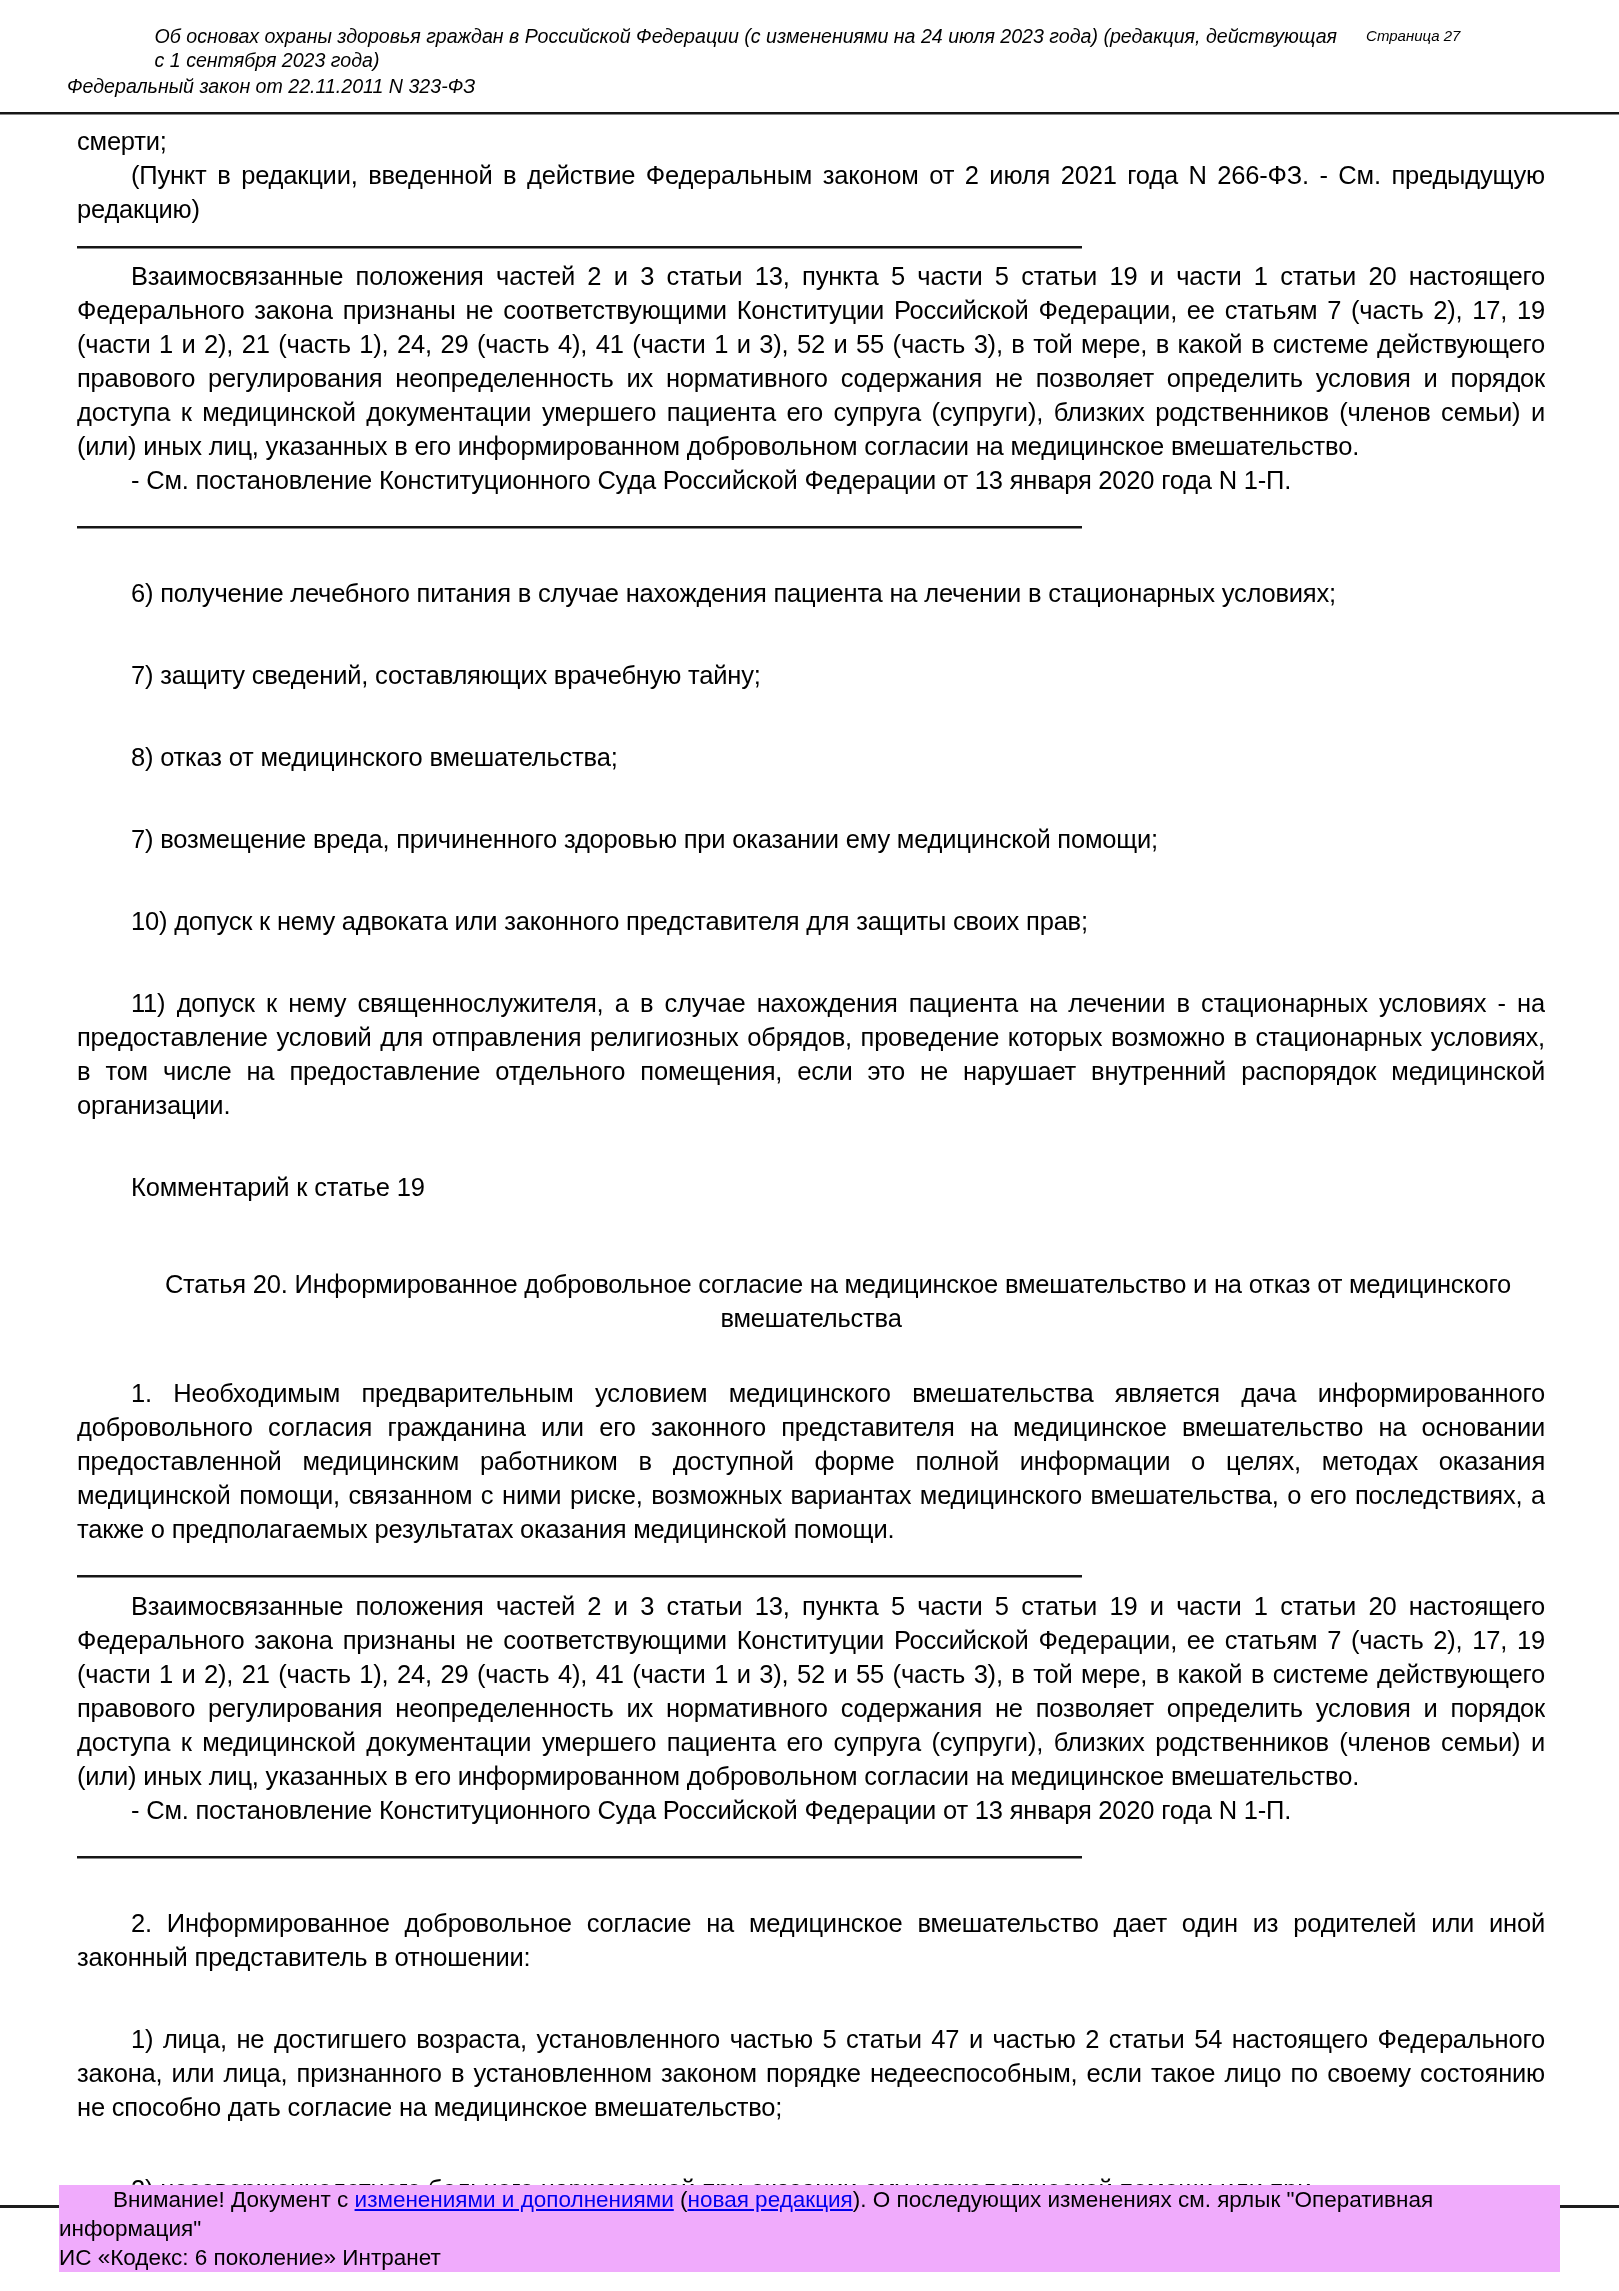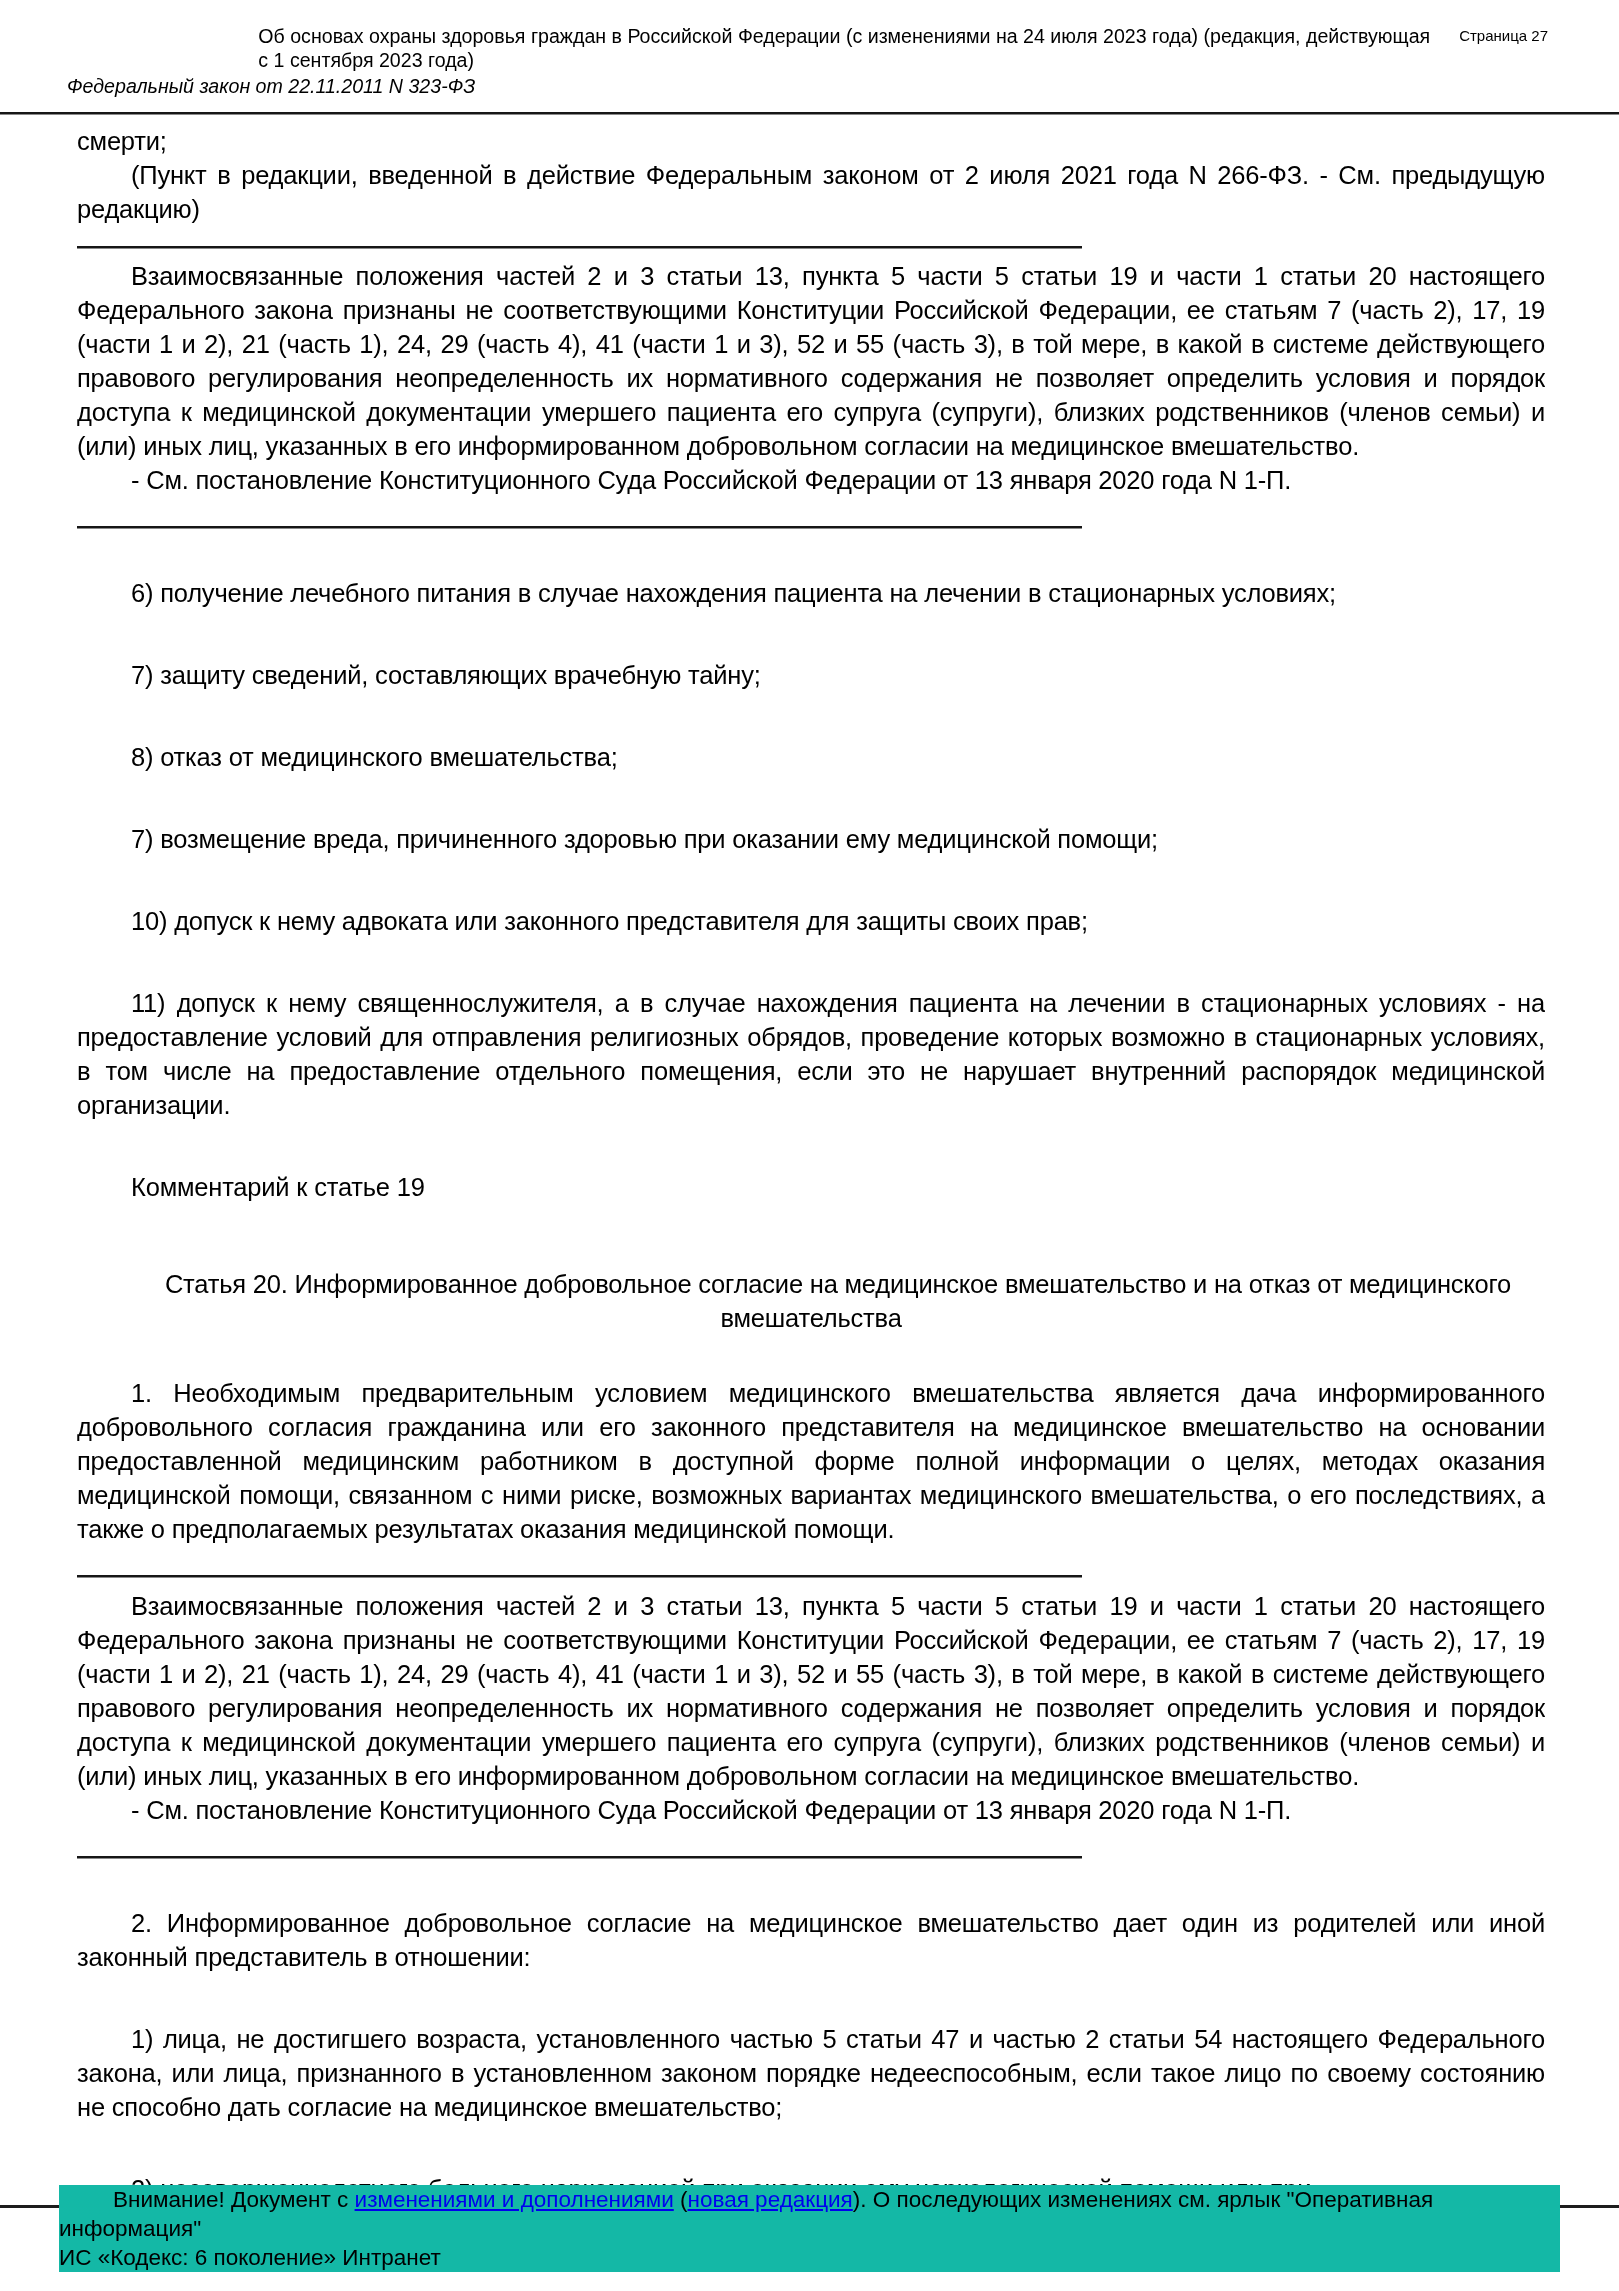--- a/index.html
+++ b/index.html
@@ -8,21 +8,21 @@
     position:relative;
     width:1619px; height:2292px;
     background:#ffffff;
     color:#000000;
     font-family:"Liberation Sans", sans-serif;
     overflow:hidden;
   }
 
   
   .hdr { position:absolute; top:23.5px; left:67px; right:71px; }
-  .hdr-row { display:flex; justify-content:flex-end; align-items:flex-start; }
+  .hdr-row { display:flex; justify-content:center; align-items:flex-start;font-style:italic; }
   .hdr-title { font-size:19.6px; line-height:24.5px; max-width:1284px; }
   .hdr-page  { font-size:15px; line-height:24.5px; white-space:nowrap; padding-left:29px; }
   .hdr-sub   { font-size:19.6px; line-height:24.5px; font-style:italic; margin-top:1px; }
   .hdr-rule  {
     position:absolute; top:112px; left:0; width:100%;
     border-top:2.9px solid #161616;
     box-shadow:0 1px 0 #8a8a8a;
   }
 
   
@@ -50,21 +50,21 @@
   }
 
   
   .ftr-rule {
     position:absolute; left:0; right:0; bottom:84px;
     border-top:3.9px solid #1d1d1d;
   }
   .ftr {
     position:absolute; left:59px; right:59px; bottom:19.6px;
     font-size:22.5px; line-height:29px; text-align:left;
-    background:#14b8a6;
+    background:#f0abfc;
   }
   .ftr-line1 { text-indent:54px; }
   .lnk { color:#0000EE; text-decoration:underline; cursor:pointer; }
 </style>
 </head>
 <body>
 
 <div class="page">
 
   <div class="hdr">

